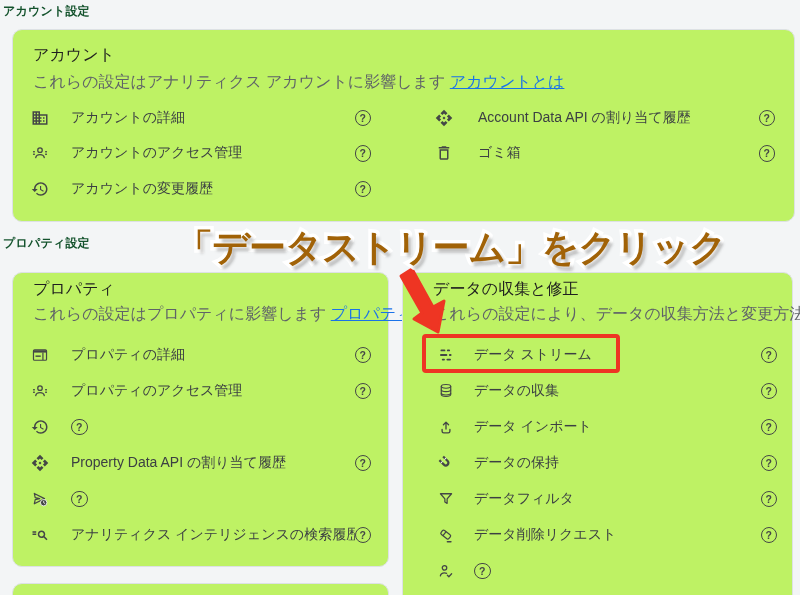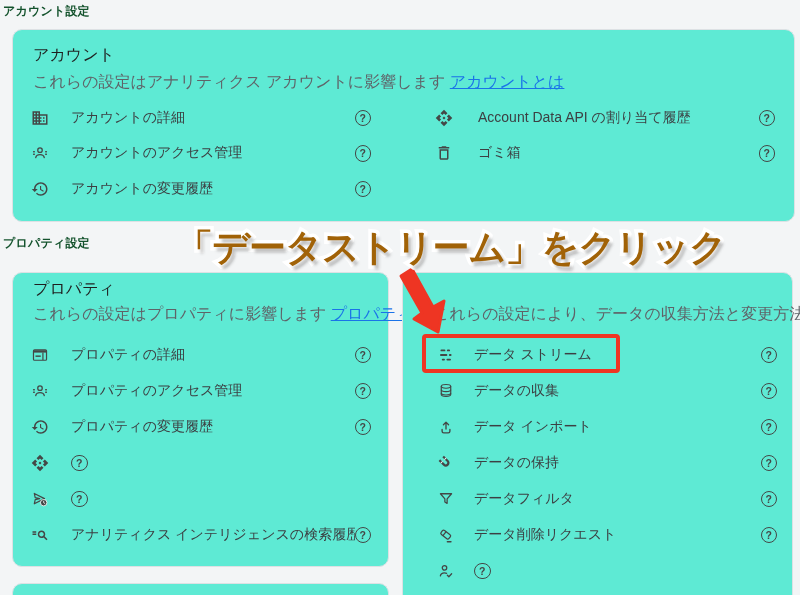--- a/index.html
+++ b/index.html
@@ -12,21 +12,21 @@
   .page{position:relative;width:800px;height:595px;overflow:hidden;}
 
   .section-label{
     position:absolute;left:3px;
     font-size:12px;font-weight:700;color:#14532d;letter-spacing:.2px;
   }
   #label-account{top:3px;}
   #label-property{top:235px;text-align:center;}
 
   .card{
-    position:absolute;background:#5eead4;
+    position:absolute;background:#bef264;
     border:1px solid #dde1e4;border-radius:10px;
     box-sizing:border-box;z-index:1;
   }
   #card-account{left:12px;top:29px;width:783px;height:193px;}
   #card-property{left:12px;top:272px;width:377px;height:295px;}
   #card-data{left:402px;top:272px;width:391px;height:360px;}
   #card-stub{left:12px;top:583px;width:377px;height:40px;}
 
   .card-title{
     position:absolute;font-size:16px;color:#1f1f1f;white-space:nowrap;line-height:18px;
@@ -179,29 +179,29 @@
           </span>
           <span class="row-label">プロパティのアクセス管理</span>
           <span class="help">?</span>
         </div>
         <div class="row">
           <span class="icon">
             <svg viewBox="0 0 24 24">
               <path fill="#444746" d="M13 3c-4.97 0-9 4.03-9 9H1l3.89 3.89.07.14L9 12H6c0-3.87 3.13-7 7-7s7 3.13 7 7-3.13 7-7 7c-1.93 0-3.68-.79-4.94-2.06l-1.42 1.42A8.954 8.954 0 0 0 13 21c4.97 0 9-4.03 9-9s-4.03-9-9-9zm-1 5v5l4.28 2.54.72-1.21-3.5-2.08V8H12z"></path>
             </svg>
           </span>
-          <span class="row-label">プロパティの変更履歴</span>
           <span class="help">?</span>
         </div>
         <div class="row">
           <span class="icon">
             <svg viewBox="0 0 24 24">
               <path fill="#444746" d="M14 12l-2 2-2-2 2-2 2 2zm-2-6l2.12 2.12 2.5-2.5L12 1 7.38 5.62l2.5 2.5L12 6zm-6 6l2.12-2.12-2.5-2.5L1 12l4.62 4.62 2.5-2.5L6 12zm12 0l-2.12 2.12 2.5 2.5L23 12l-4.62-4.62-2.5 2.5L18 12zm-6 6l-2.12-2.12-2.5 2.5L12 23l4.62-4.62-2.5-2.5L12 18z"></path>
             </svg>
           </span>
+          <span class="row-label">Property Data API の割り当て履歴</span>
           <span class="help">?</span>
         </div>
         <div class="row">
           <span class="icon">
             <svg viewBox="0 0 24 24">
               <path d="M4.4 4.6L18 11.5 4.4 18.4l1.2-5.6 6-1.3-6-1.3z" fill="none" stroke="#444746" stroke-width="1.6" stroke-linejoin="round"></path>
               <circle cx="16.9" cy="16.9" r="4.3" fill="#444746" stroke="#fff" stroke-width="1.1"></circle>
               <path d="M16.9 14.9v2.1l1.5.9" stroke="#fff" stroke-width="1.1" fill="none" stroke-linecap="round"></path>
             </svg>
           </span>
@@ -213,20 +213,21 @@
               <path fill="#444746" d="M7 9H2V7h5v2zm0 3H2v-2h5v2zm13.59 7-3.83-3.83c-.8.52-1.74.83-2.76.83-2.76 0-5-2.24-5-5s2.24-5 5-5 5 2.24 5 5c0 1.02-.31 1.96-.83 2.75L22 17.59 20.59 19zM17 11c0-1.65-1.35-3-3-3s-3 1.35-3 3 1.35 3 3 3 3-1.35 3-3z"></path>
             </svg>
           </span>
           <span class="row-label">アナリティクス インテリジェンスの検索履歴</span>
           <span class="help">?</span>
         </div>
       </div>
   </div>
 
   <div class="card" id="card-data">
+    <div class="card-title">データの収集と修正</div>
     <div class="card-desc">
       <span>これらの設定により、データの収集方法と変更方法が決まります</span>
     </div>
     <div class="rows" id="rows-data">
         <div class="row">
           <span class="icon">
             <svg viewBox="0 0 24 24">
               <g fill="#444746">
                 <rect x="4.6" y="4.7" width="6.6" height="2.4" rx="1.2"></rect>
                 <rect x="13.2" y="4.7" width="4.2" height="2.4" rx="1.2"></rect>

